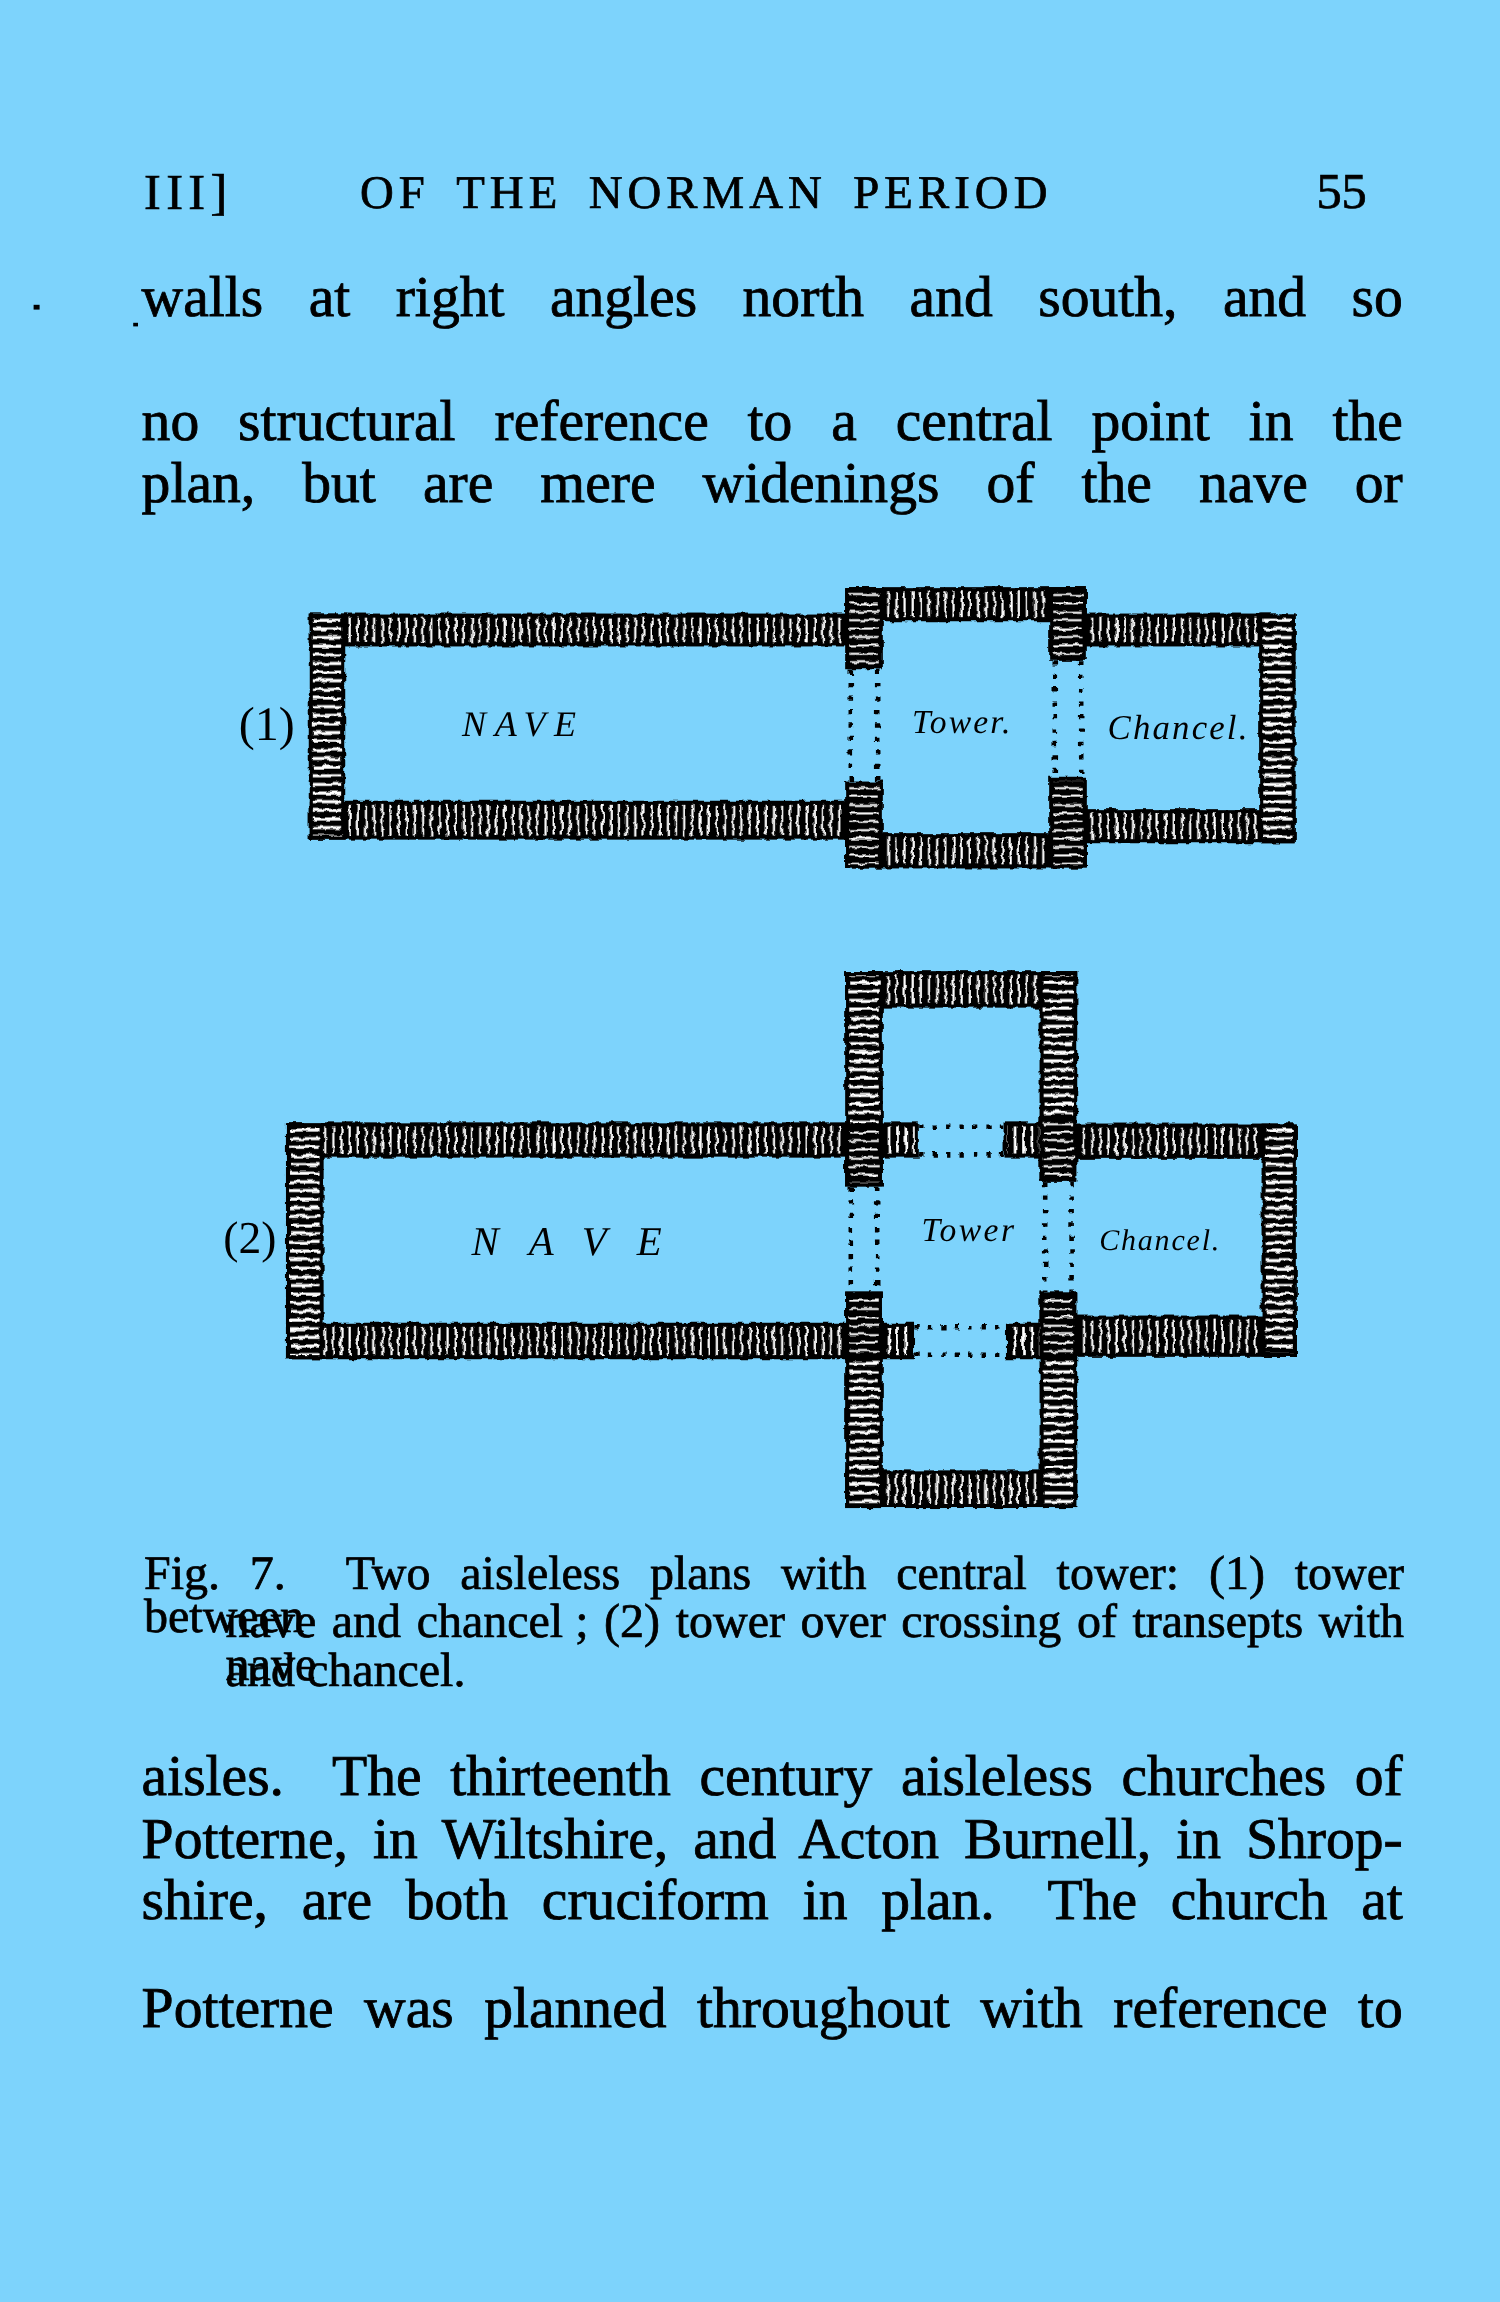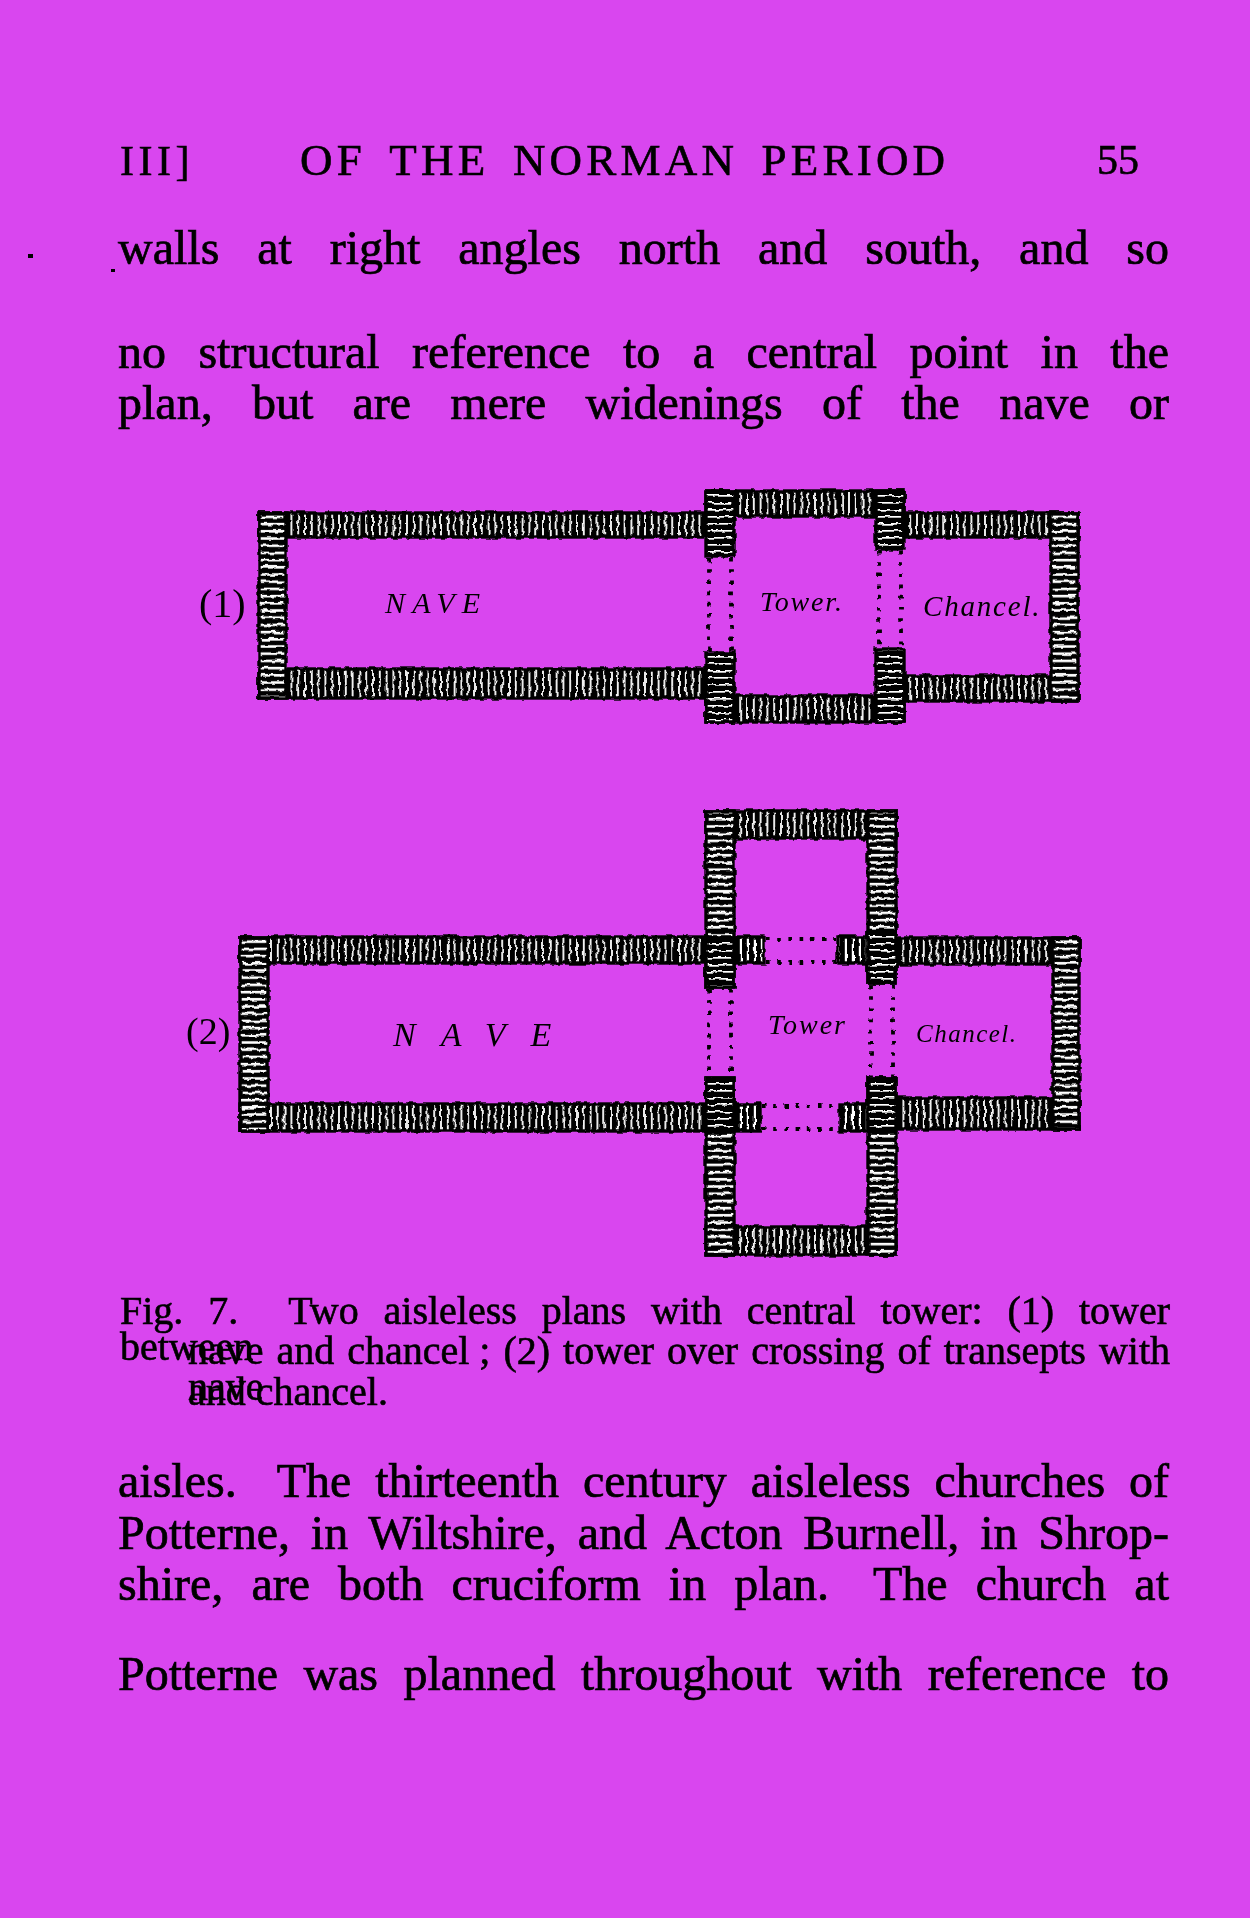--- a/index.html
+++ b/index.html
@@ -1,32 +1,32 @@
 <!DOCTYPE html>
 <html><head>
 <meta charset="utf-8">
 <style>
 html,body{margin:0;padding:0;background:#fff;}
-#page{position:relative;width:1250px;height:1918px;background:#d946ef;overflow:hidden;color:#000;
+#page{position:relative;width:1250px;height:1918px;background:#7dd3fc;overflow:hidden;color:#000;
   font-family:"Liberation Serif",serif;}
 .bl{position:absolute;left:118px;width:1051px;font-size:48px;line-height:44px;
   text-align:justify;text-align-last:justify;white-space:normal;
   -webkit-text-stroke:0.7px #000;}
 .cap{position:absolute;font-size:40px;line-height:36px;text-align:justify;text-align-last:justify;
   -webkit-text-stroke:0.6px #000;}
 .hdr{position:absolute;-webkit-text-stroke:0.6px #000;}
 .g{display:inline-block;}
 svg{position:absolute;left:0;top:0;}
 </style>
 </head>
 <body>
 <div id="page">
 
   <div class="hdr" style="left:120px;top:140.3px;font-size:42px;line-height:42px;letter-spacing:4.5px;">III]</div>
-  <div class="hdr" style="left:300px;top:137.8px;font-size:45px;line-height:45px;letter-spacing:4.2px;word-spacing:8px;">OF&nbsp;THE&nbsp;NORMAN&nbsp;PERIOD</div>
+  <div class="hdr" style="left:300px;top:137.8px;font-size:39px;line-height:45px;letter-spacing:4.2px;word-spacing:8px;">OF&nbsp;THE&nbsp;NORMAN&nbsp;PERIOD</div>
   <div class="hdr" style="left:1097px;top:137.8px;font-size:42px;line-height:45px;">55</div>
 
   <div class="bl" style="top:226.2px;">walls at right angles north and south, and so</div>
   <div class="bl" style="top:329.7px;">no structural reference to a central point in the</div>
   <div class="bl" style="top:381.4px;">plan, but are mere widenings of the nave or</div>
 
   <svg width="1250" height="1918" viewBox="0 0 1250 1918">
     <defs>
       <pattern id="hv" width="6.8" height="10" patternUnits="userSpaceOnUse">
         <rect width="6.8" height="10" fill="#000"></rect>

